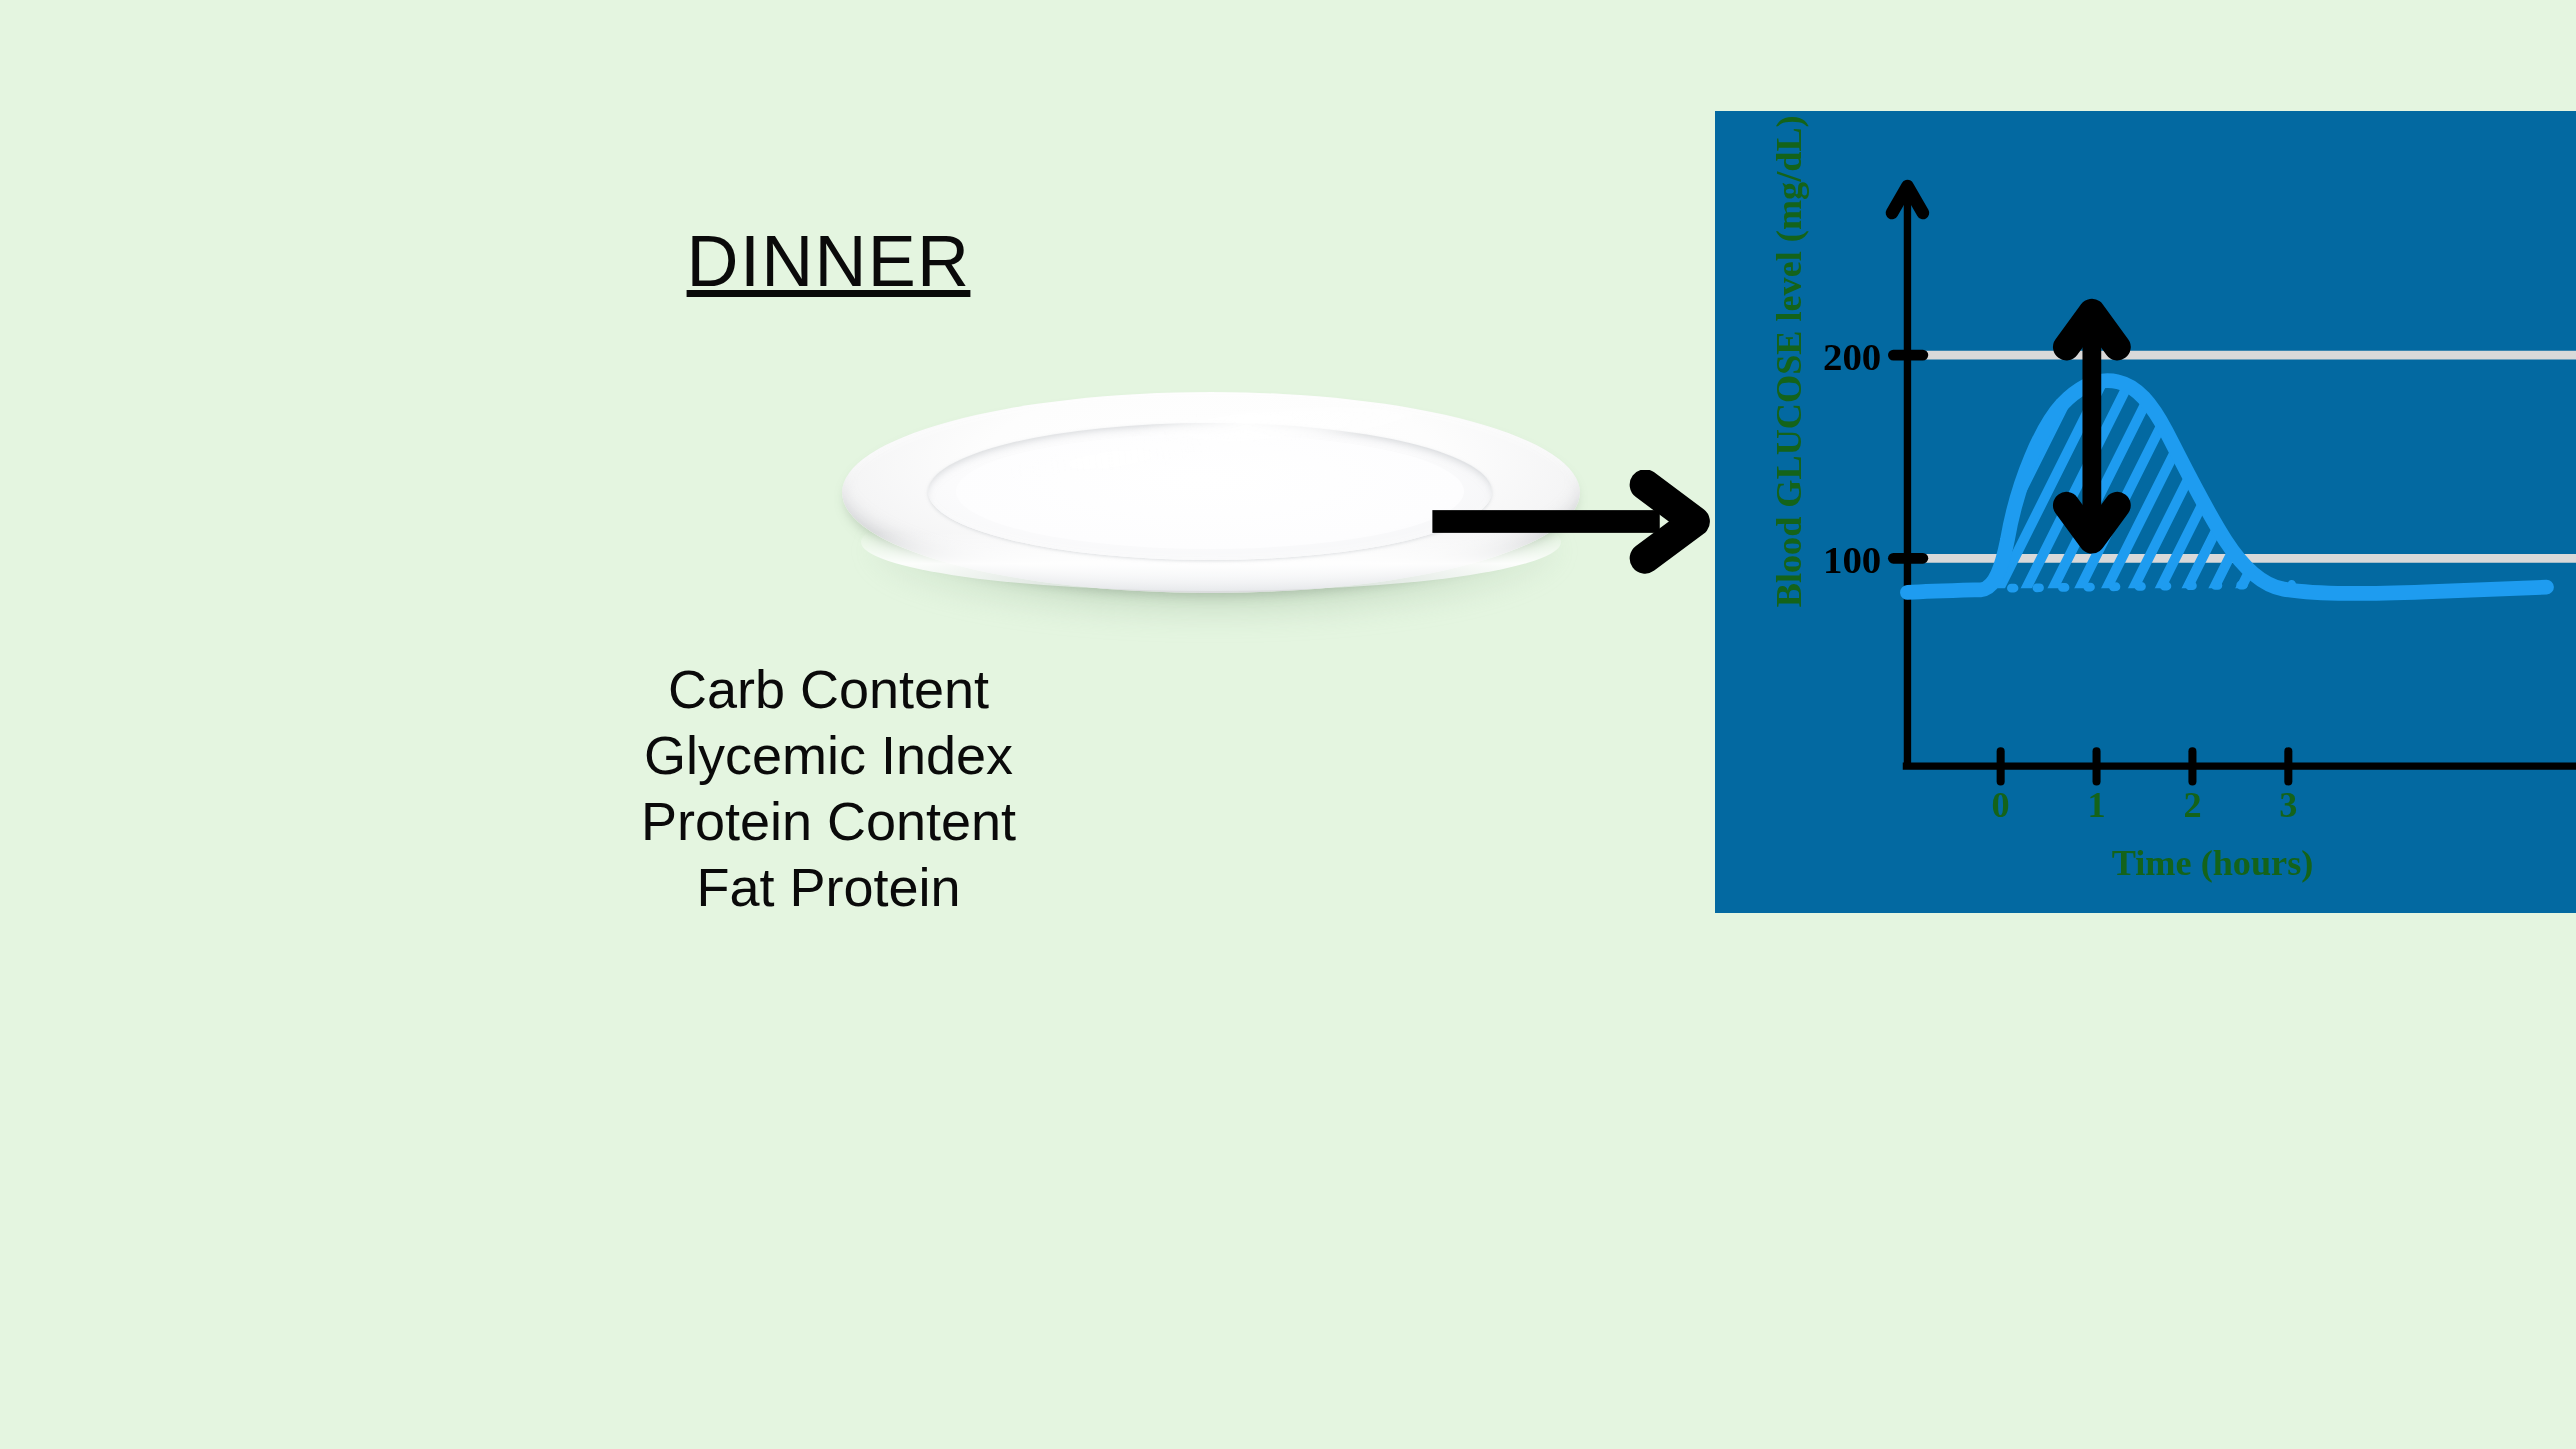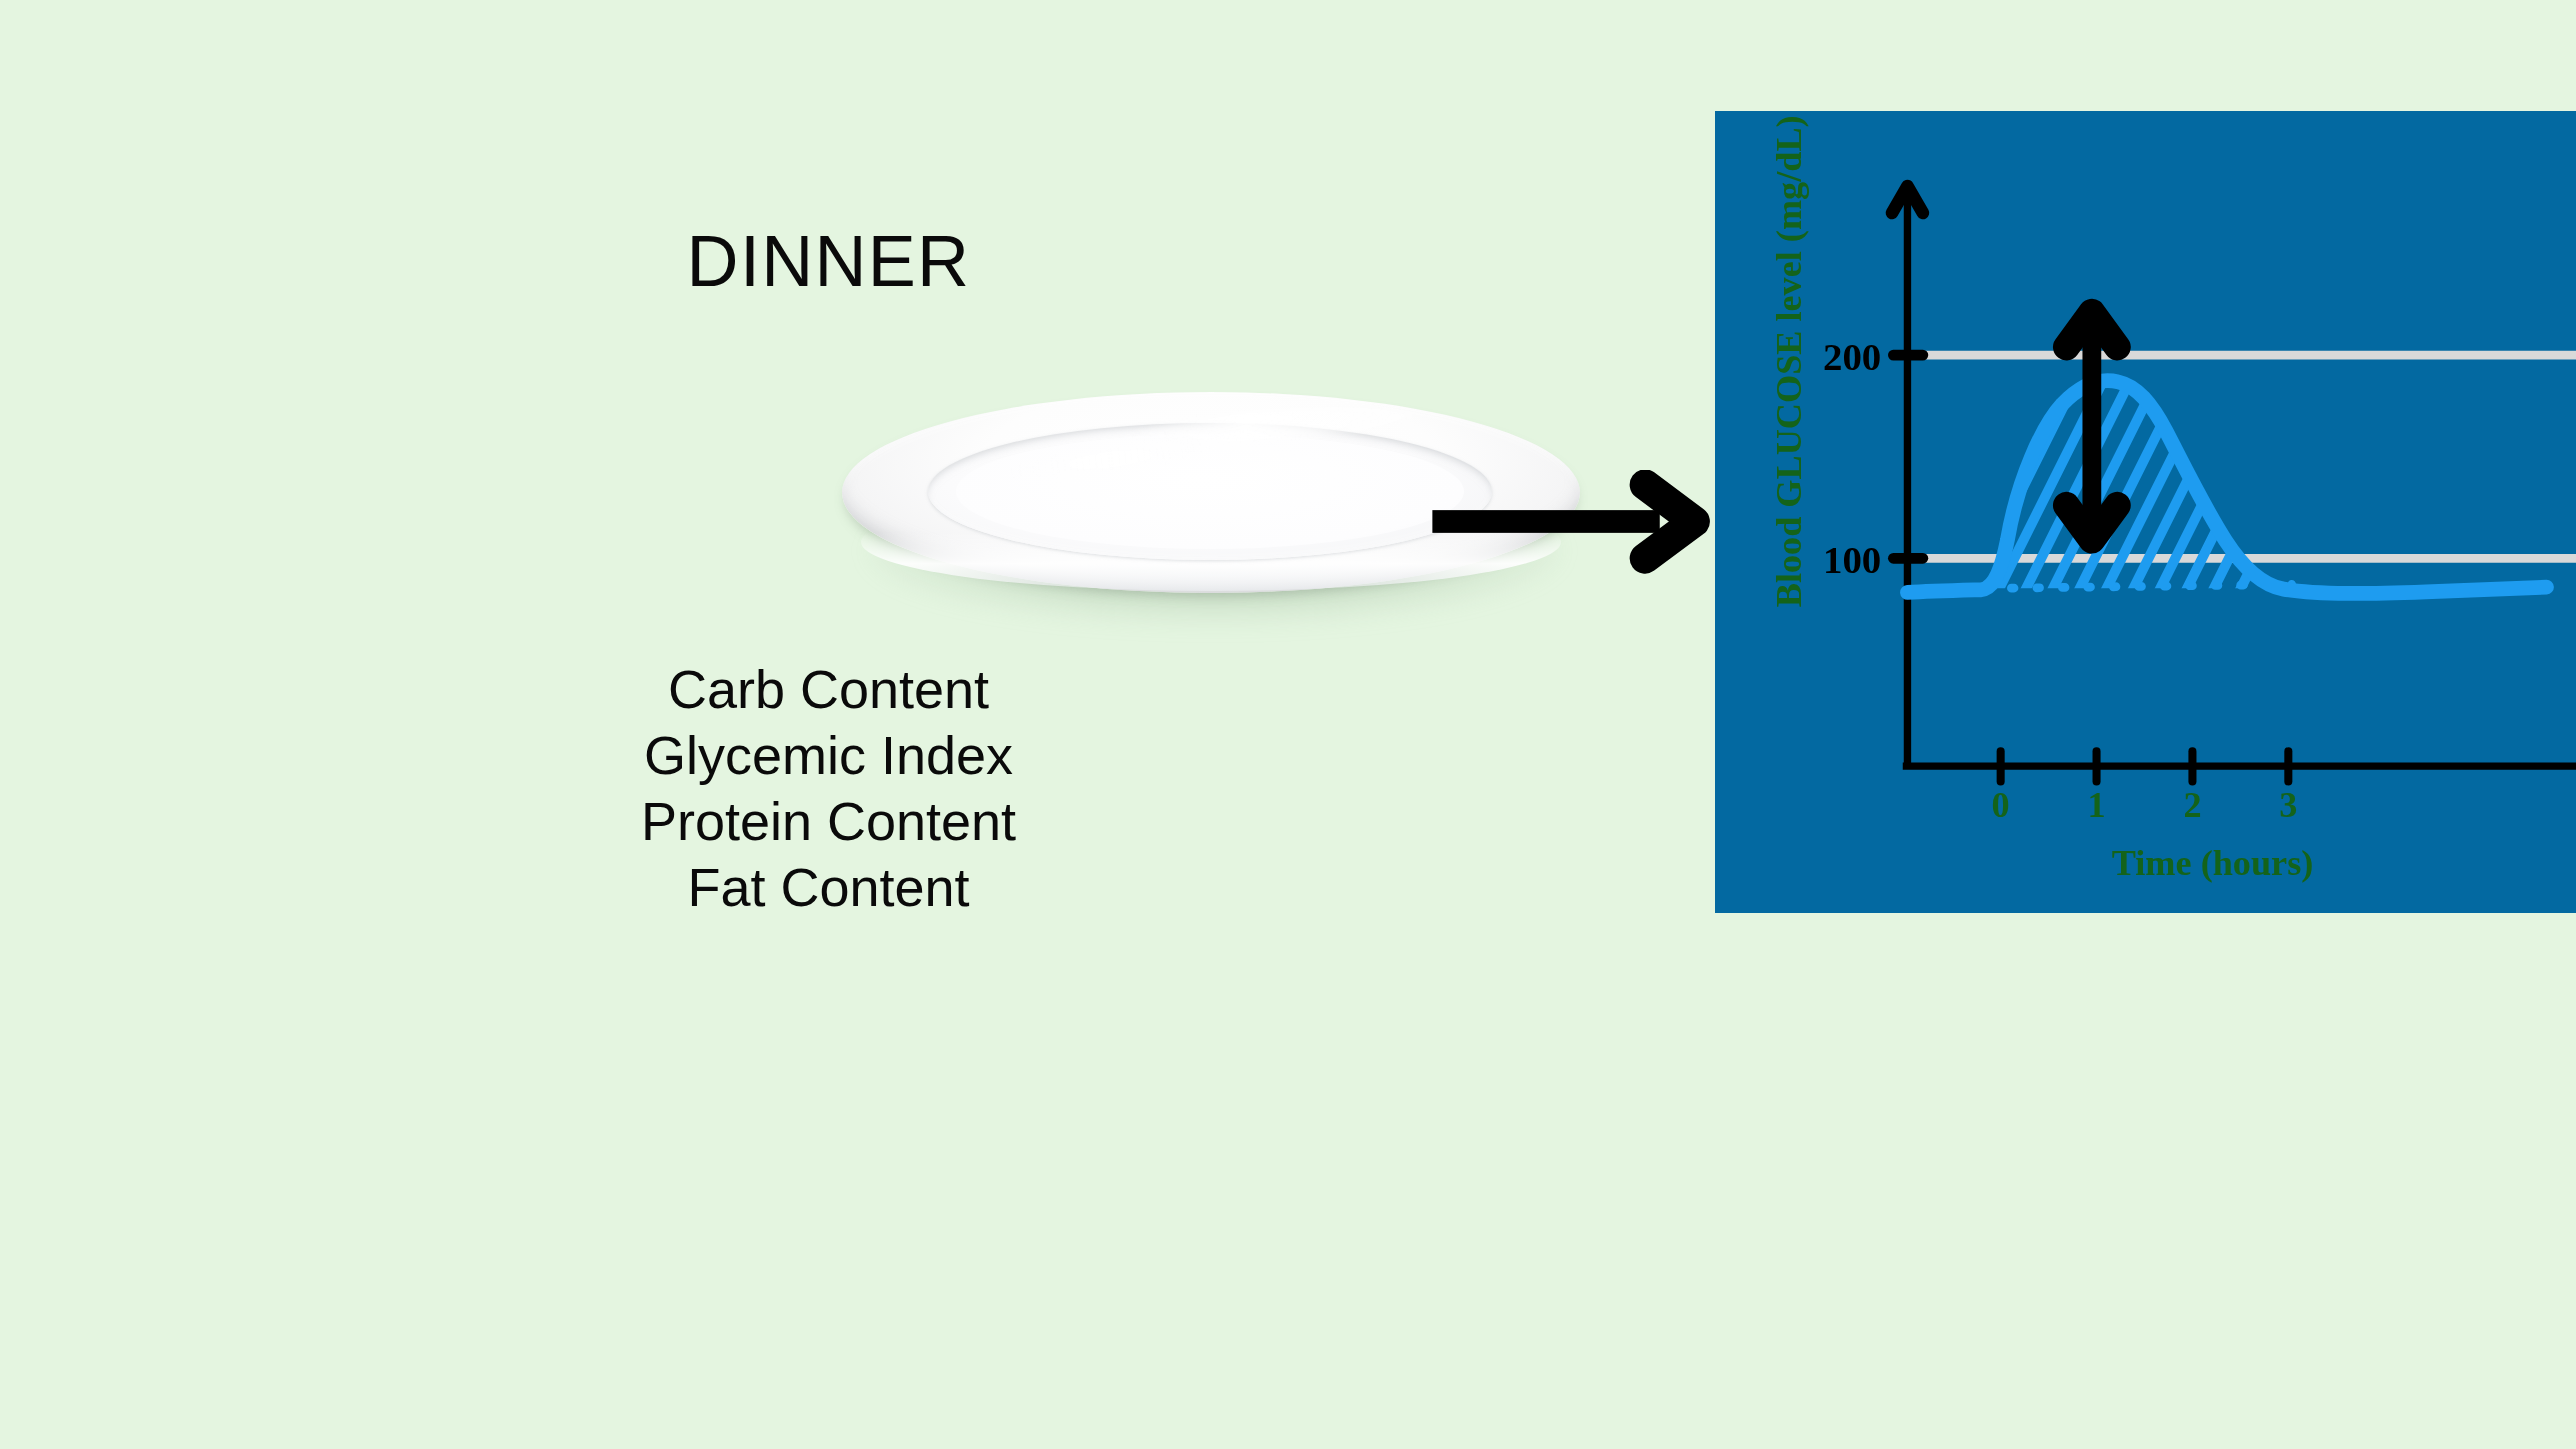--- a/index.html
+++ b/index.html
@@ -15,20 +15,21 @@
   #dinner-title{
     position:absolute;
     left:0; top:225px; width:1657px;
     text-align:center;
     font-family:"Liberation Sans",sans-serif;
     font-size:72px;
     font-weight:400;
     letter-spacing:1.3px;
     color:#0a0a0a;
     line-height:1;
+    text-decoration:underline;
   }
 
   #plate-wrap{
     position:absolute;
     left:842px; top:392px;
     width:745px; height:215px;
   }
   
   #plate-shadow{
     position:absolute;
@@ -166,21 +167,21 @@
   <div id="plate-well"></div>
   <div id="plate-well-inner"></div>
   <div id="plate-gloss-a"></div>
   <div id="plate-gloss-b"></div>
 </div>
 
 <div id="attr-list">
   <div>Carb Content</div>
   <div>Glycemic Index</div>
   <div>Protein Content</div>
-  <div>Fat Content</div>
+  <div>Fat Protein</div>
 </div>
 
 <svg id="flow-arrow" viewBox="0 0 440 160">
   <rect x="0" y="60" width="340" height="34" fill="#000000"></rect>
   <path d="M 318 22 L 392 77 L 318 132" fill="none" stroke="#000000" stroke-width="46" stroke-linecap="round" stroke-linejoin="round"></path>
 </svg>
 
 <div id="chart-panel">
   <svg id="chart-svg" width="861" height="802" viewBox="0 0 1284 1196">
 

